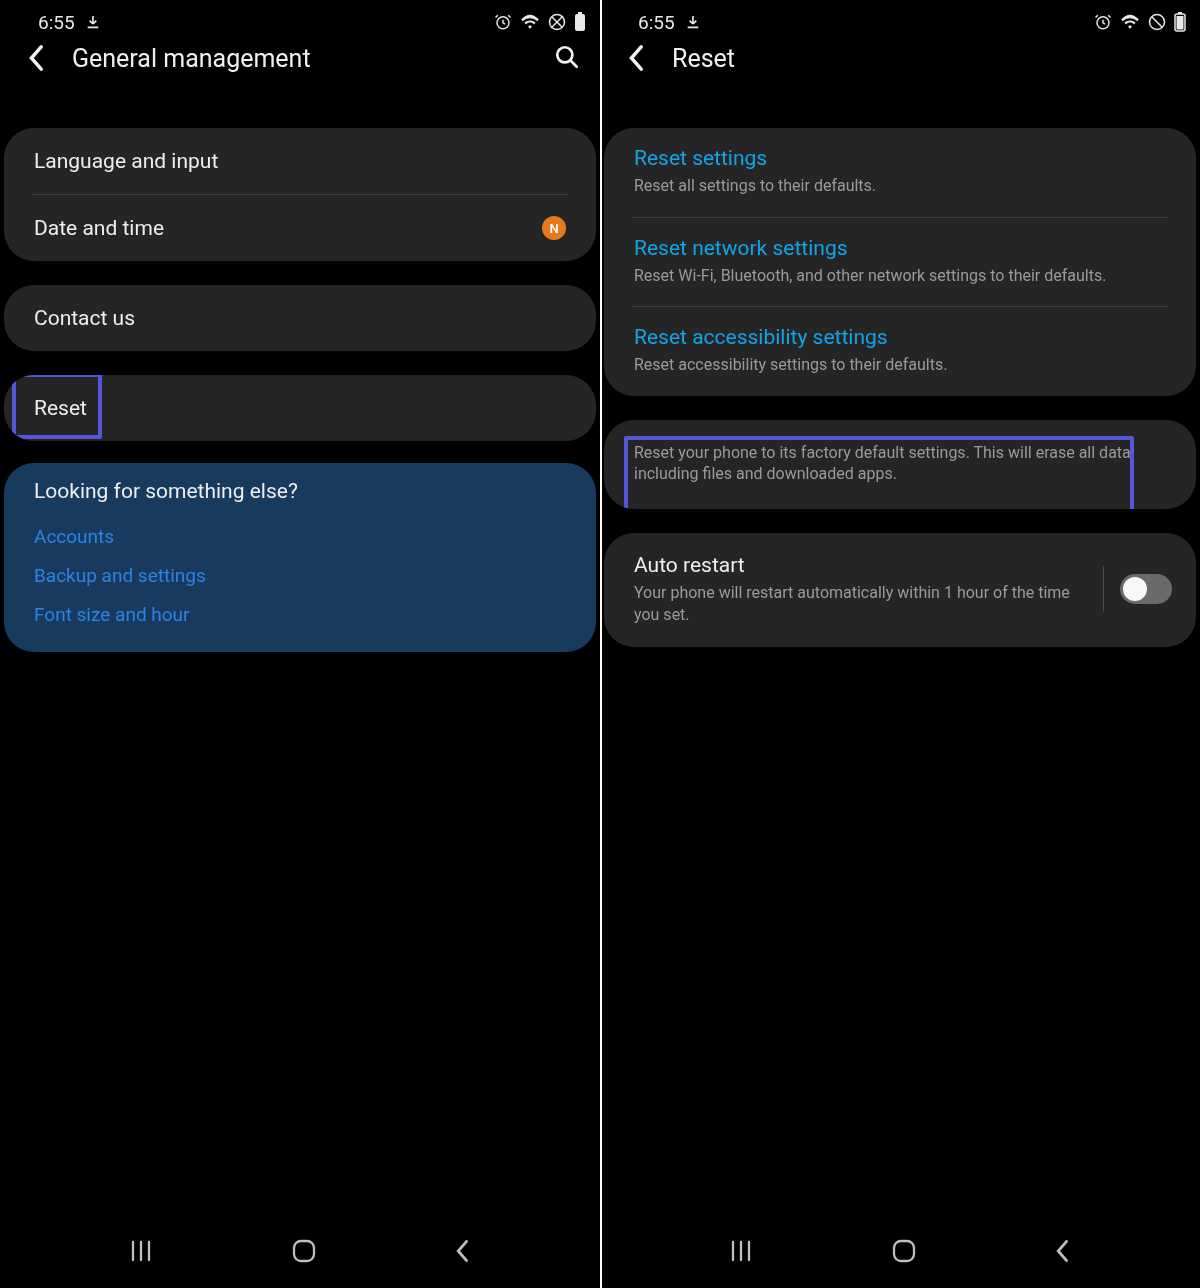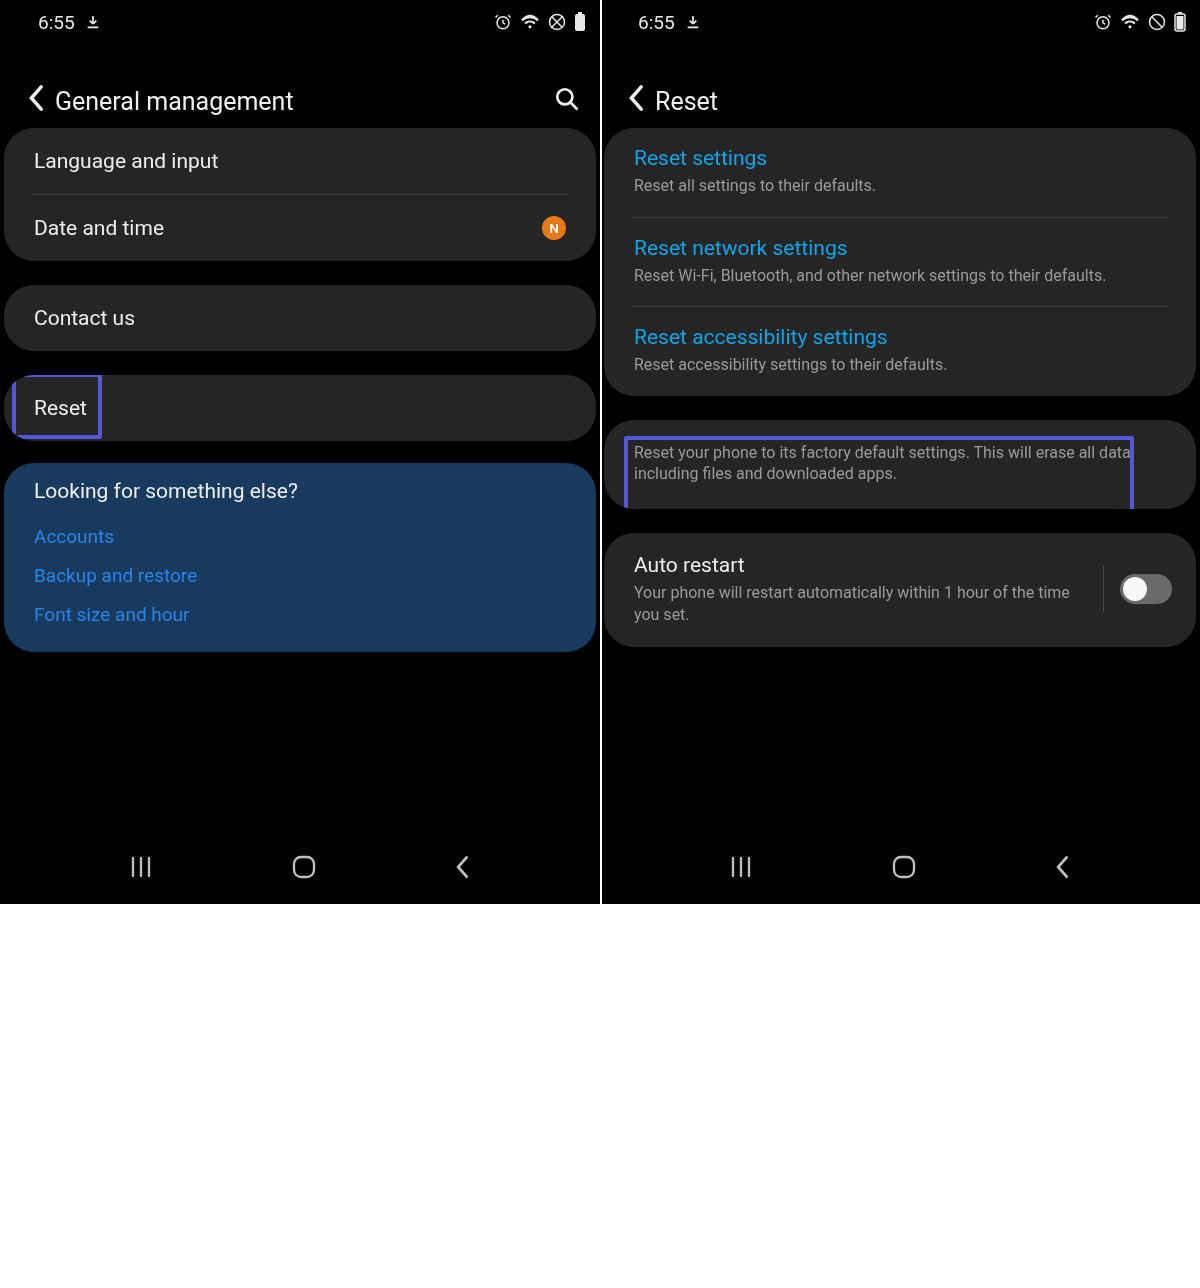--- a/index.html
+++ b/index.html
@@ -5,21 +5,21 @@
   * { box-sizing: border-box; margin: 0; padding: 0; }
   body {
     background: #ffffff;
     font-family: -apple-system, BlinkMacSystemFont, "Segoe UI", Roboto, sans-serif;
     width: 1200px;
     height: 1288px;
     display: flex;
   }
   .phone {
     width: 600px;
-    height: 904px;
+    height: 1288px;
     background: #000000;
     position: relative;
     overflow: hidden;
   }
   .divider-vert {
     position: absolute;
     left: 600px;
     top: 0;
     width: 2px;
     height: 1288px;
@@ -36,23 +36,23 @@
     color: #e8e8e8;
     font-size: 19px;
   }
   .status-left { display: flex; align-items: center; gap: 10px; }
   .status-right { display: flex; align-items: center; gap: 8px; }
   .status-right svg { display: block; }
   
   .header {
     height: 72px;
     display: flex;
-    align-items: flex-end;
+    align-items: flex-start;
     padding: 0 20px 0 28px;
-    gap: 9px;
+    gap: 26px;
   }
   .header .title {
     color: #f0f0f0;
     font-size: 25px;
     font-weight: 400;
     flex: 1;
   }
   .back-btn, .search-btn { color: #f0f0f0; cursor: pointer; }
   
   .content { padding: 12px 4px 0 4px; }
@@ -242,21 +242,21 @@
     <div class="card" style="position:relative;">
       <div class="row">
         <span>Reset</span>
       </div>
       <div class="highlight-box" style="left:8px; top:-2px; width:90px; height:66px;"></div>
     </div>
 
     <div class="info-card">
       <div class="heading">Looking for something else?</div>
       <div class="link">Accounts</div>
-      <div class="link">Backup and restore</div>
+      <div class="link">Backup and settings</div>
       <div class="link">Font size and hour</div>
     </div>
   </div>
 
   <div class="nav-bar">
     <span>
         <svg width="24" height="22" viewBox="0 0 24 22" stroke="#bfbfbf" stroke-width="2.3" stroke-linecap="round">
           <line x1="4" y1="2" x2="4" y2="20"></line>
           <line x1="12" y1="2" x2="12" y2="20"></line>
           <line x1="20" y1="2" x2="20" y2="20"></line>

